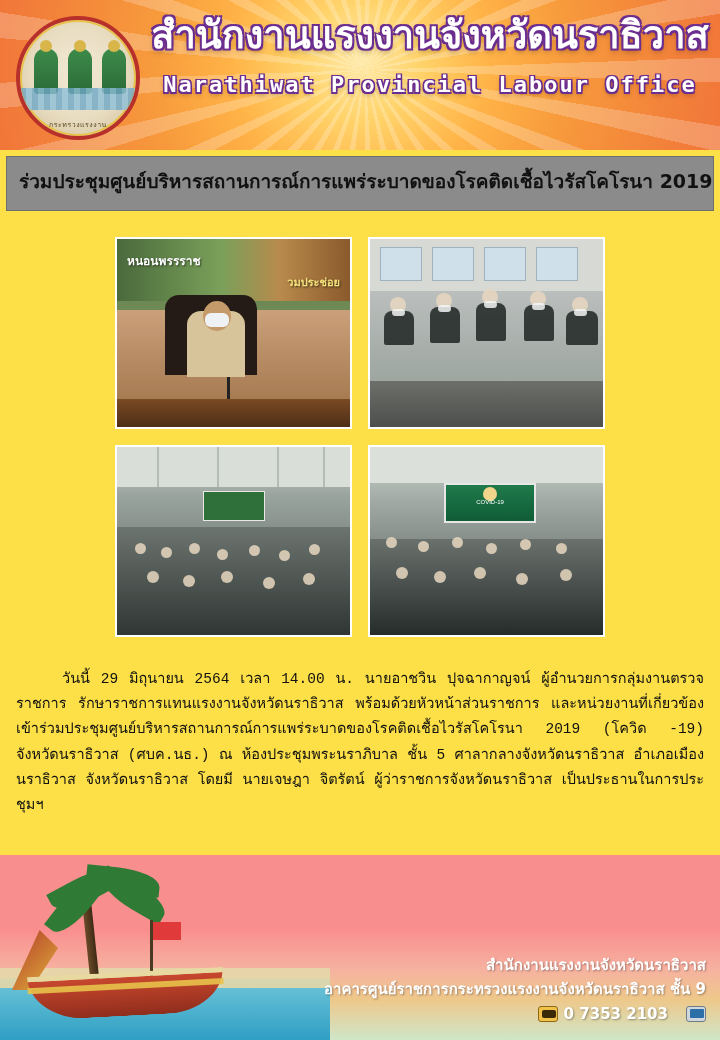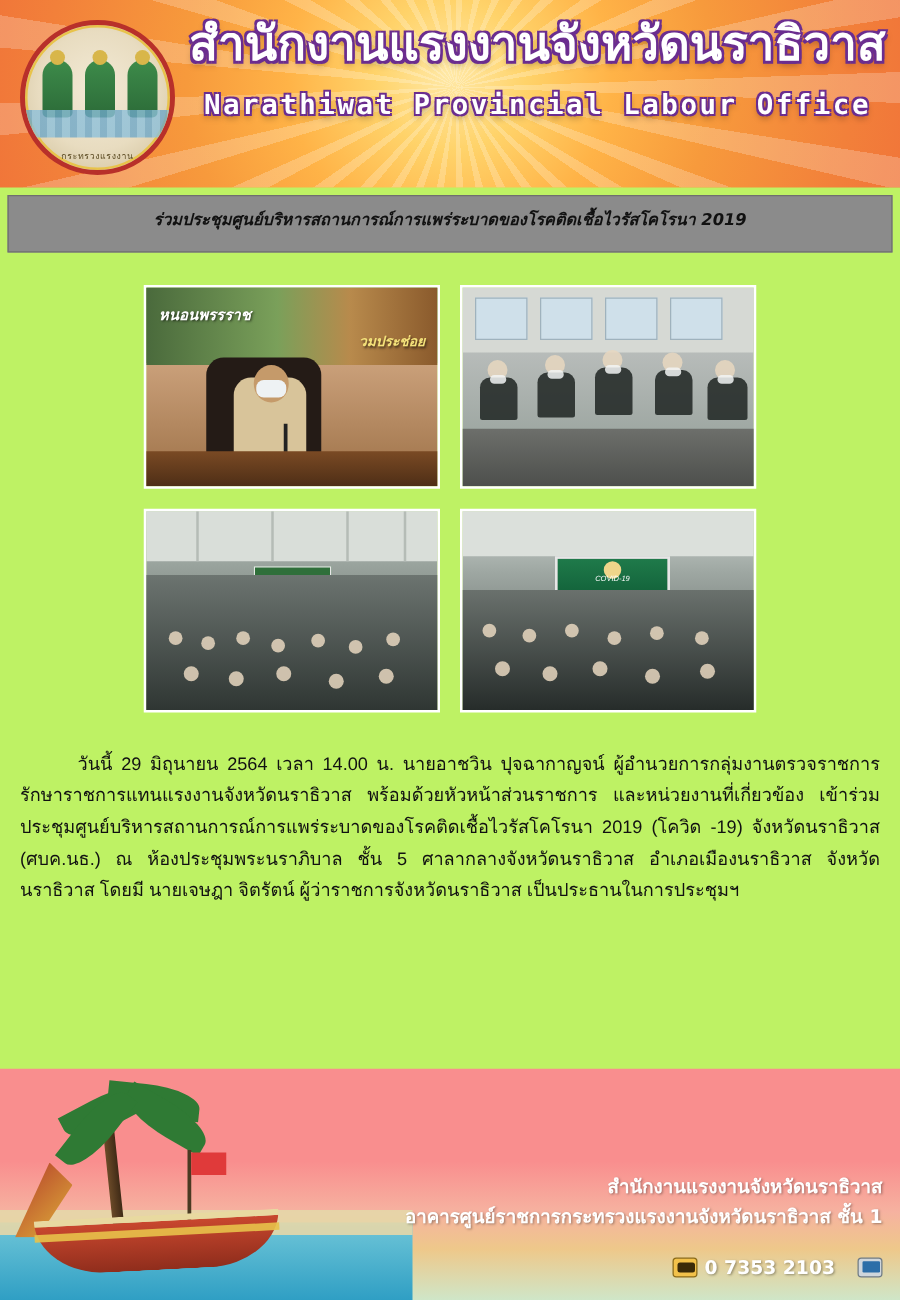--- a/index.html
+++ b/index.html
@@ -8,21 +8,21 @@
     width:720px; height:1040px;
     font-family:"Liberation Sans", sans-serif;
     background:#f78a8a;
     position:relative;
     overflow:hidden;
   }
 
   
   .page {
     position:absolute; inset:0;
-    background:#bef264;
+    background:#fde047;
   }
 
   
   .header {
     position:relative;
     height:150px;
     background:
       radial-gradient(circle at 360px 60px, #ffe9a8 0px, #ffd36a 60px, #ffb347 130px, #f79a3c 210px, #f2803a 320px, #ef6a38 430px);
     overflow:hidden;
   }
@@ -92,41 +92,40 @@
   
   .subtitle-band {
     margin:6px 6px 0 6px;
     background:#8b8b8b;
     border:1px solid #6f6f6f;
     padding:10px 12px 14px 12px;
     text-align:center;
   }
   .subtitle-line {
     font-family:"DejaVu Sans", sans-serif;
-    font-size:13px; font-style:italic; font-weight:bold;
+    font-size:19px; font-weight:bold;
     color:#111;
     line-height:1.5;
     white-space:nowrap;
   }
 
   
   .photos {
     margin:26px auto 0 auto;
     width:490px;
     display:grid;
     grid-template-columns:237px 237px;
     grid-gap:16px;
   }
   .photo {
-    height:163px;
+    height:192px;
     border:2px solid #ffffff;
     position:relative;
     overflow:hidden;
     background:#2a2a2a;
-    font-style:italic;
   }
 
   
   .p1 { background:linear-gradient(#5c7a4a 0%, #6f8a55 38%, #caa07a 38%, #9c7046 100%); }
   .p1 .banner {
     position:absolute; left:0; right:0; top:0; height:62px;
     background:linear-gradient(90deg,#4a6a3c,#7aa05a 45%,#b88a4c 70%,#8a5a2c);
   }
   .p1 .bannertext {
     position:absolute; left:10px; top:12px;
@@ -206,21 +205,21 @@
     position:absolute; display:block; border-radius:8px 8px 2px 2px;
     background:#1f2522; opacity:.85;
   }
   .seatdots i.h { background:#e8d7c0; border-radius:50%; }
   .seatdots i.m { background:#f2f4f5; border-radius:4px; }
 
   
   .bodytext {
     margin:26px 10px 0 10px;
     padding:4px 6px 10px 6px;
-    font-family:Liberation Sans, sans-serif;
+    font-family:Liberation Mono, monospace;
     font-size:14.5px;
     color:#111;
     line-height:1.75;
     text-align:justify;
   }
   .bodytext .indent { display:inline-block; width:46px; }
 
   
   .footer {
     position:absolute; left:0; right:0; bottom:0; height:185px;
@@ -268,21 +267,21 @@
   .footer .info {
     position:absolute; right:14px; bottom:14px;
     text-align:right;
     font-family:"DejaVu Sans", sans-serif;
     font-size:15px; font-weight:bold; color:#ffffff;
     text-shadow:1px 1px 2px rgba(0,0,0,.35);
     line-height:1.55;
   }
   .footer .info .contactrow {
     display:flex; align-items:center; justify-content:flex-end; gap:6px;
-    margin-top:18px;
+    margin-top:2px;
   }
   .icon-phone, .icon-web {
     display:inline-block; width:20px; height:16px; position:relative;
   }
   .icon-phone {
     background:#f2c14a; border-radius:3px; border:1px solid #8a6a18;
   }
   .icon-phone::after {
     content:""; position:absolute; left:3px; top:3px; width:14px; height:8px;
     background:#3a2a08; border-radius:2px;
@@ -431,21 +430,21 @@
       <div class="flagpole"></div>
       <div class="flag"></div>
       <div class="prow"></div>
       <div class="boat">
         <div class="stripe"></div>
       </div>
     </div>
 
     <div class="info">
       <div>สำนักงานแรงงานจังหวัดนราธิวาส</div>
-      <div>อาคารศูนย์ราชการกระทรวงแรงงานจังหวัดนราธิวาส ชั้น 1</div>
+      <div>อาคารศูนย์ราชการกระทรวงแรงงานจังหวัดนราธิวาส ชั้น 9</div>
       <div class="contactrow">
         <span class="icon-phone"></span>
         <span>0 7353 2103</span>
         <span class="icon-web" style="margin-left:12px"></span>
       </div>
     </div>
   </div>
 
 </div>
 

